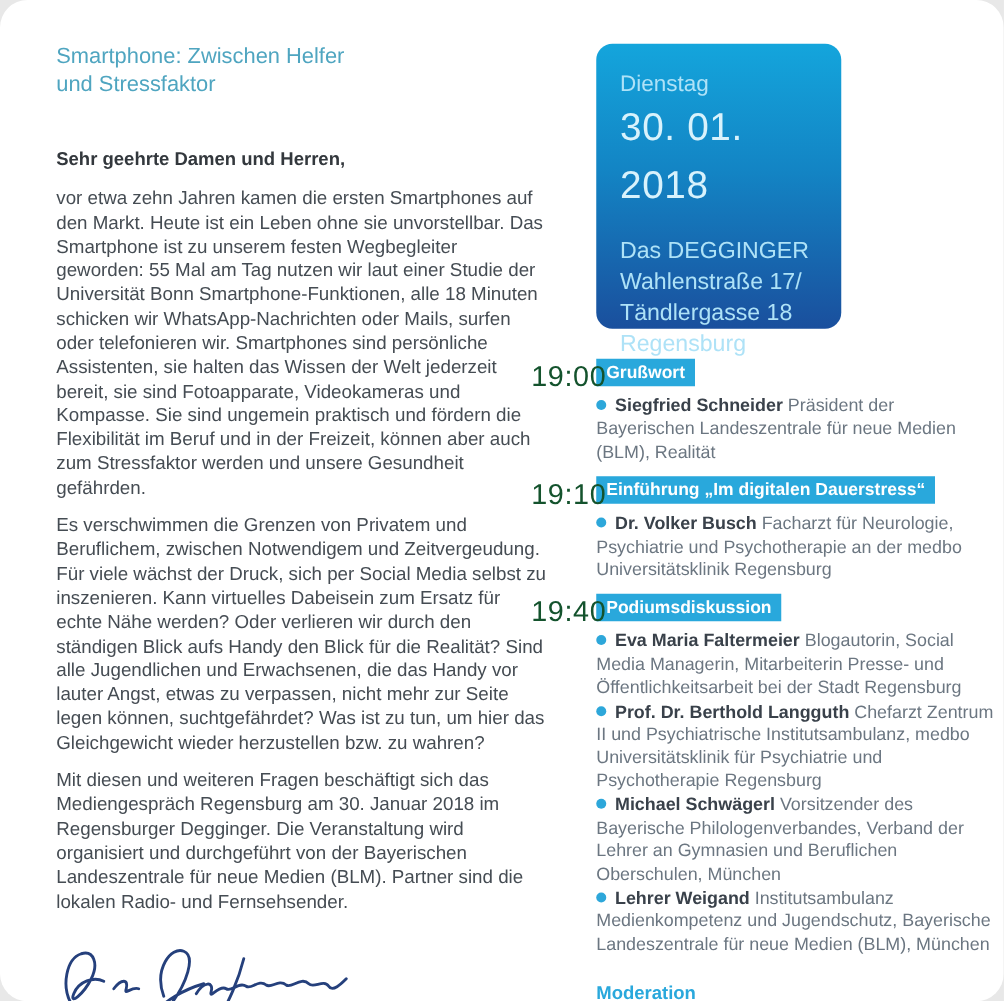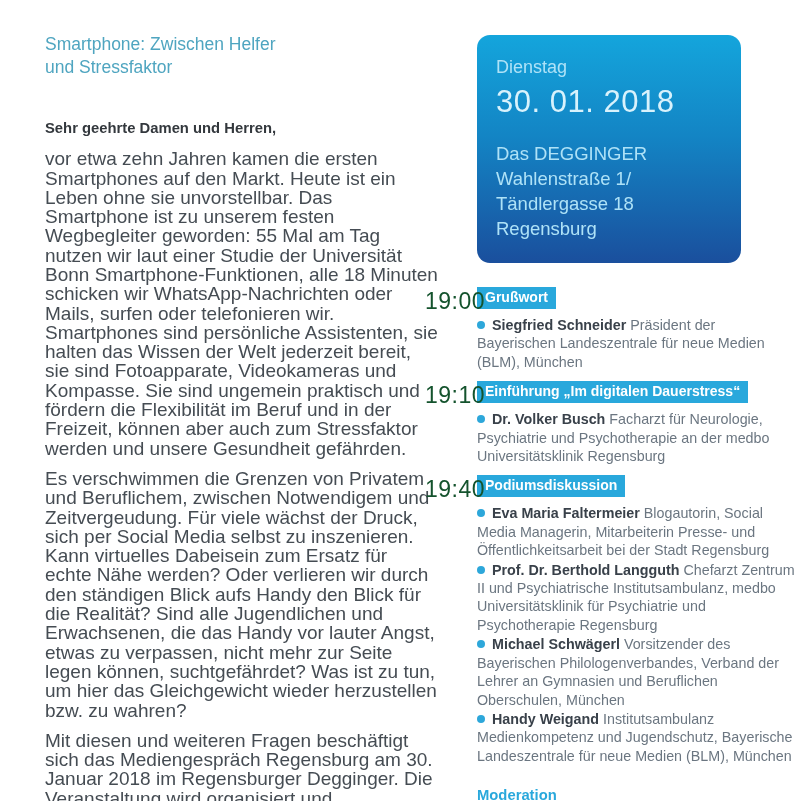--- a/index.html
+++ b/index.html
@@ -5,20 +5,21 @@
   * { margin: 0; padding: 0; box-sizing: border-box; }
   html, body { background: #e8e8e8; }
   .page {
     position: relative;
     width: 803px;
     height: 801px;
     background: #ffffff;
     font-family: "Liberation Sans", sans-serif;
     overflow: hidden;
     margin: 0 auto;
+    border-radius: 22px;
   }
 
   
   .left-col {
     position: absolute;
     left: 45px;
     top: 33px;
     width: 393px;
   }
   .doc-title {
@@ -30,32 +31,32 @@
   .greeting {
     margin-top: 40px;
     color: #33383d;
     font-weight: bold;
     font-size: 14.8px;
     line-height: 19.2px;
   }
   .body-par {
     margin-top: 11px;
     color: #454c53;
-    font-size: 19px;
+    font-size: 15px;
     line-height: 19.3px;
   }
   .signature-wrap { margin-top: 24px; }
   .sig-svg { display: block; }
 
   
   .event-card {
     position: absolute;
     left: 477px;
     top: 35px;
-    width: 264px;
+    width: 196px;
     height: 228px;
     border-radius: 13px;
     background: linear-gradient(180deg, #14a5dc 0%, #1384c4 45%, #1a4f9d 100%);
     padding: 20px 14px 0 19px;
   }
   .card-day {
     color: #aee2f7;
     font-size: 18px;
     line-height: 24px;
   }
@@ -154,52 +155,52 @@
       </svg>
 
     </div>
   </div>
 
   <div class="event-card">
     <div class="card-day">Dienstag</div>
     <div class="card-date">30. 01. 2018</div>
     <div class="card-venue">
       <div>Das DEGGINGER</div>
-      <div>Wahlenstraße 1/</div>
+      <div>Wahlenstraße 17/</div>
       <div>Tändlergasse 18</div>
       <div>Regensburg</div>
     </div>
   </div>
 
   <div class="schedule">
 
     <div class="sched-item">
       <span class="sched-time">19:00</span>
       <div class="sched-body">
         <span class="sched-badge">Grußwort</span>
-        <p class="speaker"><span class="bullet"></span><span class="sp-name">Siegfried Schneider</span> <span class="sp-desc">Präsident der Bayerischen Landeszentrale für neue Medien (BLM), München</span></p>
+        <p class="speaker"><span class="bullet"></span><span class="sp-name">Siegfried Schneider</span> <span class="sp-desc">Präsident der Bayerischen Landeszentrale für neue Medien (BLM), Realität</span></p>
       </div>
     </div>
 
     <div class="sched-item">
       <span class="sched-time">19:10</span>
       <div class="sched-body">
         <span class="sched-badge">Einführung „Im digitalen Dauerstress“</span>
         <p class="speaker"><span class="bullet"></span><span class="sp-name">Dr. Volker Busch</span> <span class="sp-desc">Facharzt für Neurologie, Psychiatrie und Psychotherapie an der medbo Universitätsklinik Regensburg</span></p>
       </div>
     </div>
 
     <div class="sched-item">
       <span class="sched-time">19:40</span>
       <div class="sched-body">
         <span class="sched-badge">Podiumsdiskussion</span>
         <p class="speaker"><span class="bullet"></span><span class="sp-name">Eva Maria Faltermeier</span> <span class="sp-desc">Blogautorin, Social Media Managerin, Mitarbeiterin Presse- und Öffentlichkeitsarbeit bei der Stadt Regensburg</span></p>
         <p class="speaker"><span class="bullet"></span><span class="sp-name">Prof. Dr. Berthold Langguth</span> <span class="sp-desc">Chefarzt Zentrum II und Psychiatrische Institutsambulanz, medbo Universitätsklinik für Psychiatrie und Psychotherapie Regensburg</span></p>
-        <p class="speaker"><span class="bullet"></span><span class="sp-name">Michael Schwägerl</span> <span class="sp-desc">Vorsitzender des Bayerischen Philologenverbandes, Verband der Lehrer an Gymnasien und Beruflichen Oberschulen, München</span></p>
-        <p class="speaker"><span class="bullet"></span><span class="sp-name">Handy Weigand</span> <span class="sp-desc">Institutsambulanz Medienkompetenz und Jugendschutz, Bayerische Landeszentrale für neue Medien (BLM), München</span></p>
+        <p class="speaker"><span class="bullet"></span><span class="sp-name">Michael Schwägerl</span> <span class="sp-desc">Vorsitzender des Bayerische Philologenverbandes, Verband der Lehrer an Gymnasien und Beruflichen Oberschulen, München</span></p>
+        <p class="speaker"><span class="bullet"></span><span class="sp-name">Lehrer Weigand</span> <span class="sp-desc">Institutsambulanz Medienkompetenz und Jugendschutz, Bayerische Landeszentrale für neue Medien (BLM), München</span></p>
       </div>
     </div>
 
     <div class="moderation">
       <div class="moderation-label">Moderation</div>
 
     </div>
 
   </div>
 

